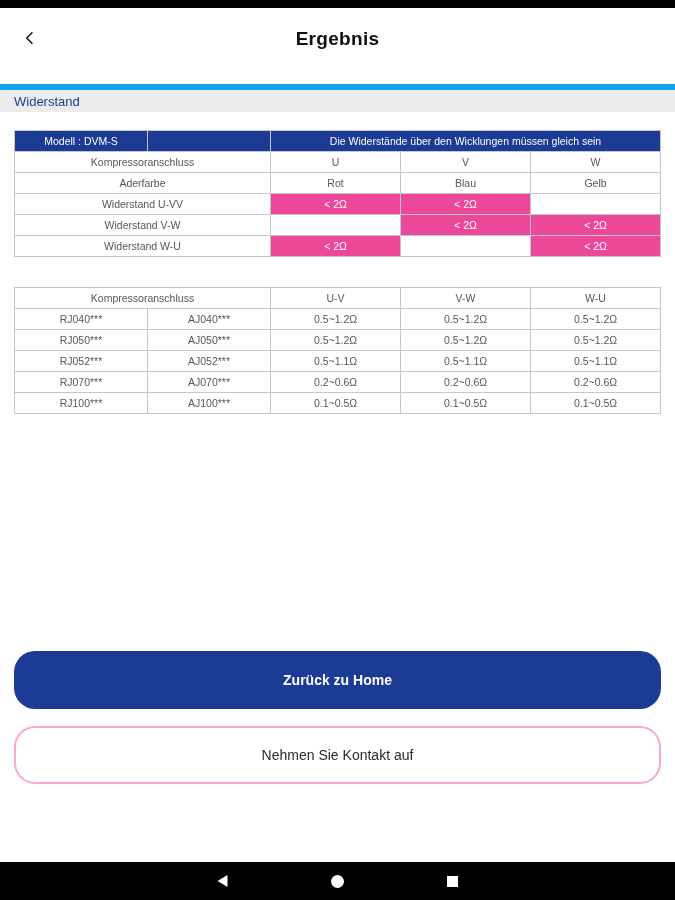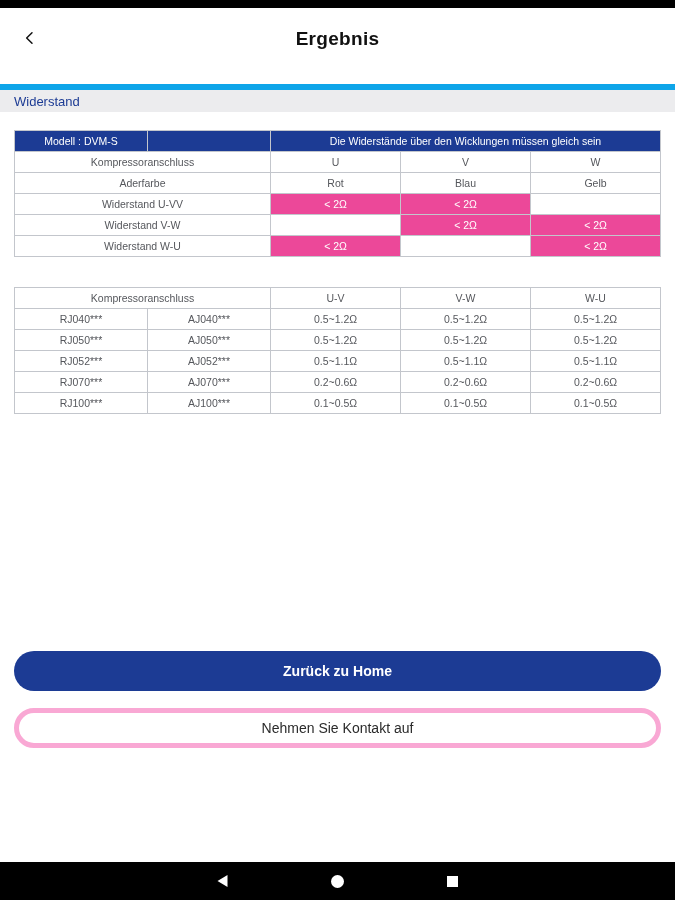--- a/index.html
+++ b/index.html
@@ -34,26 +34,26 @@
     border:1px solid #c3c6cc; font-weight:normal; text-align:center;
     font-size:10.5px; color:#55575c; height:21px; padding:0 3px;
     overflow:hidden; white-space:nowrap;
   }
   .tbl col.c-a { width:133px; }
   .tbl col.c-b { width:123px; }
   .tbl col.c-v { width:130px; }
   .tbl tr.head th { background:#1c3b94; color:#fff; }
   .tbl td.hl { background:#ec4899; color:#fff; font-weight:normal; }
   .btn {
-    width:647px; margin-left:14px; height:40px; border-radius:21px;
+    width:647px; margin-left:14px; height:58px; border-radius:21px;
     display:flex; align-items:center; justify-content:center;
     font-size:14px; cursor:pointer;
   }
   .btn-primary { background:#1c3b94; color:#fff; font-weight:bold; margin-top:237px; }
-  .btn-outline { background:#fff; color:#2b2b2b; border:5px solid #f9a8d4; margin-top:17px; }
+  .btn-outline { background:#fff; color:#2b2b2b; border:2px solid #f9a8d4; margin-top:17px; }
   .nav-bar {
     position:absolute; left:0; bottom:0; width:100%; height:38px; background:#000;
     display:flex; align-items:center; justify-content:center; gap:101px;
   }
   .nav-icon { width:14px; height:14px; display:flex; align-items:center; justify-content:center; cursor:pointer; }
   .nav-circle { width:13px; height:13px; border-radius:50%; background:#fff; }
   .nav-square { width:11px; height:11px; background:#fff; }
 </style>
 </head>
 <body>

